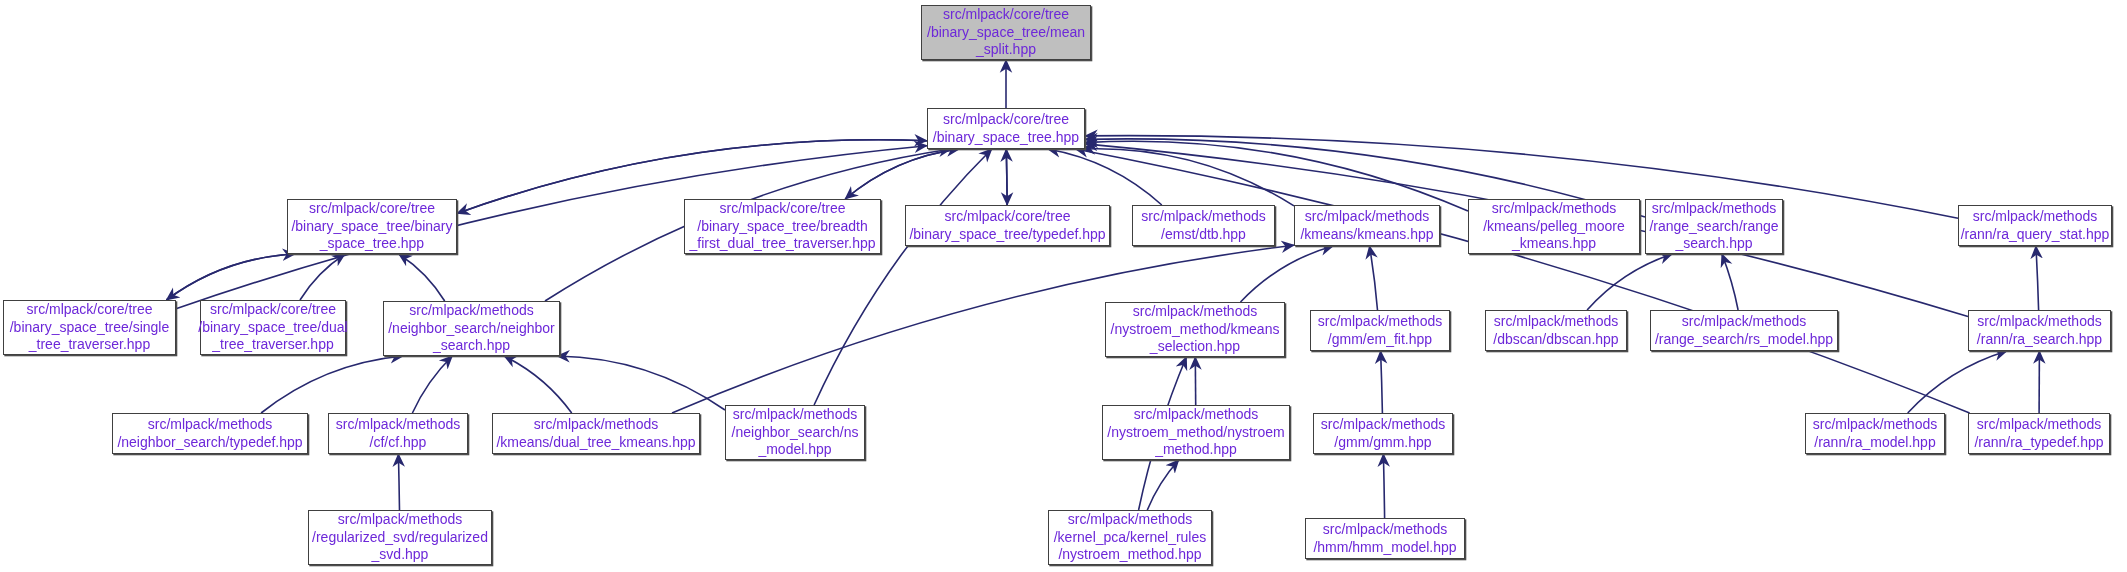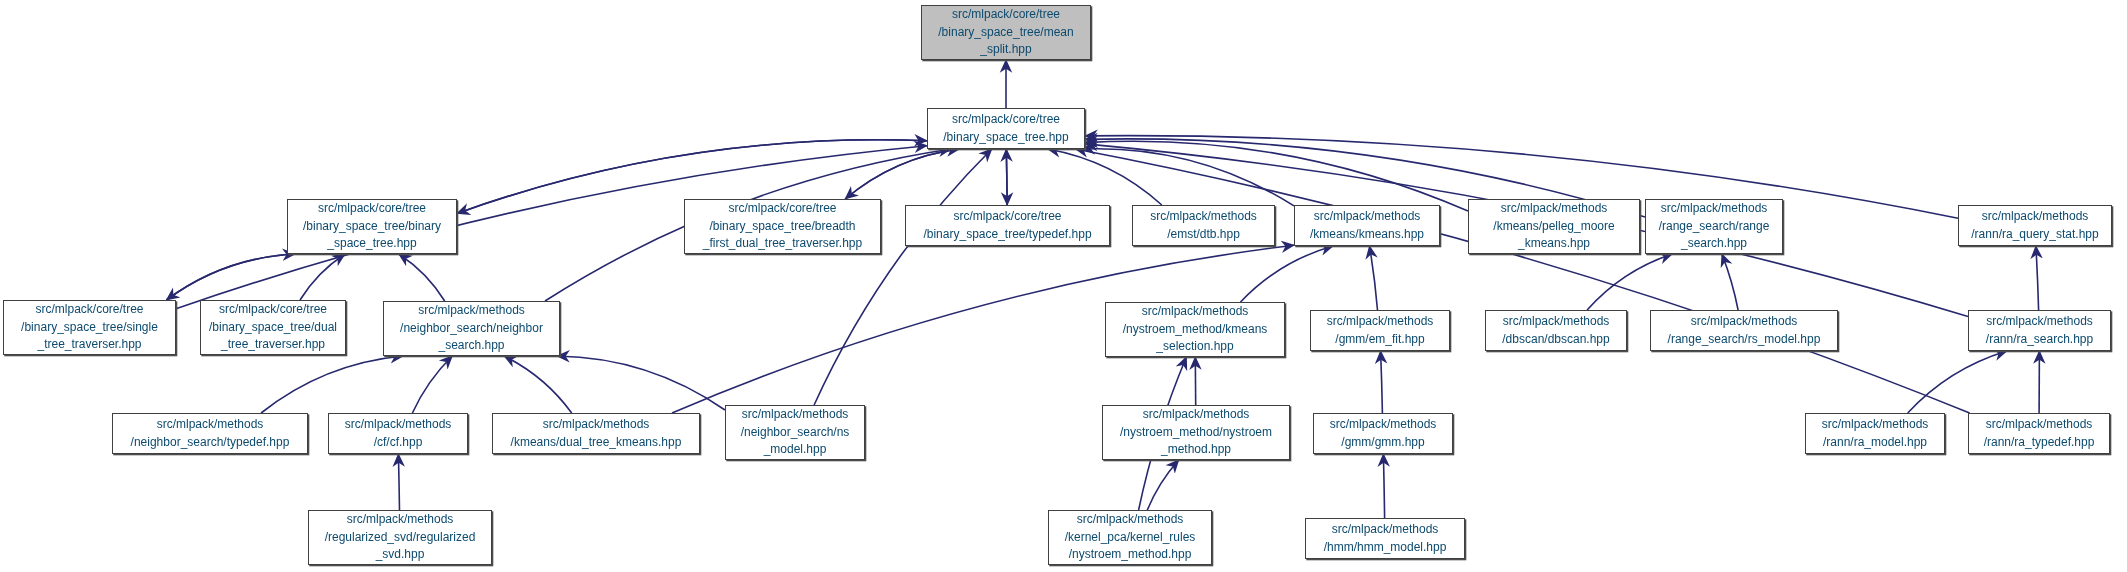--- a/index.html
+++ b/index.html
@@ -21,26 +21,26 @@
     top: 0;
     width: 2127px;
     height: 572px;
     pointer-events: none;
   }
   .node {
     position: absolute;
     box-sizing: border-box;
     border: 1px solid #404040;
     background: #ffffff;
-    color: #0c4a6e;
+    color: #6d28d9;
     display: flex;
     align-items: center;
     justify-content: center;
     text-align: center;
-    font-size: 12px;
+    font-size: 14px;
     line-height: 17.5px;
     letter-spacing: 0px;
     white-space: pre-line;
     box-shadow: 1.3px 1.3px 0 0 #4d4d4d;
     z-index: 2;
   }
   .node.root {
     background: #bfbfbf;
   }
   .node span {

